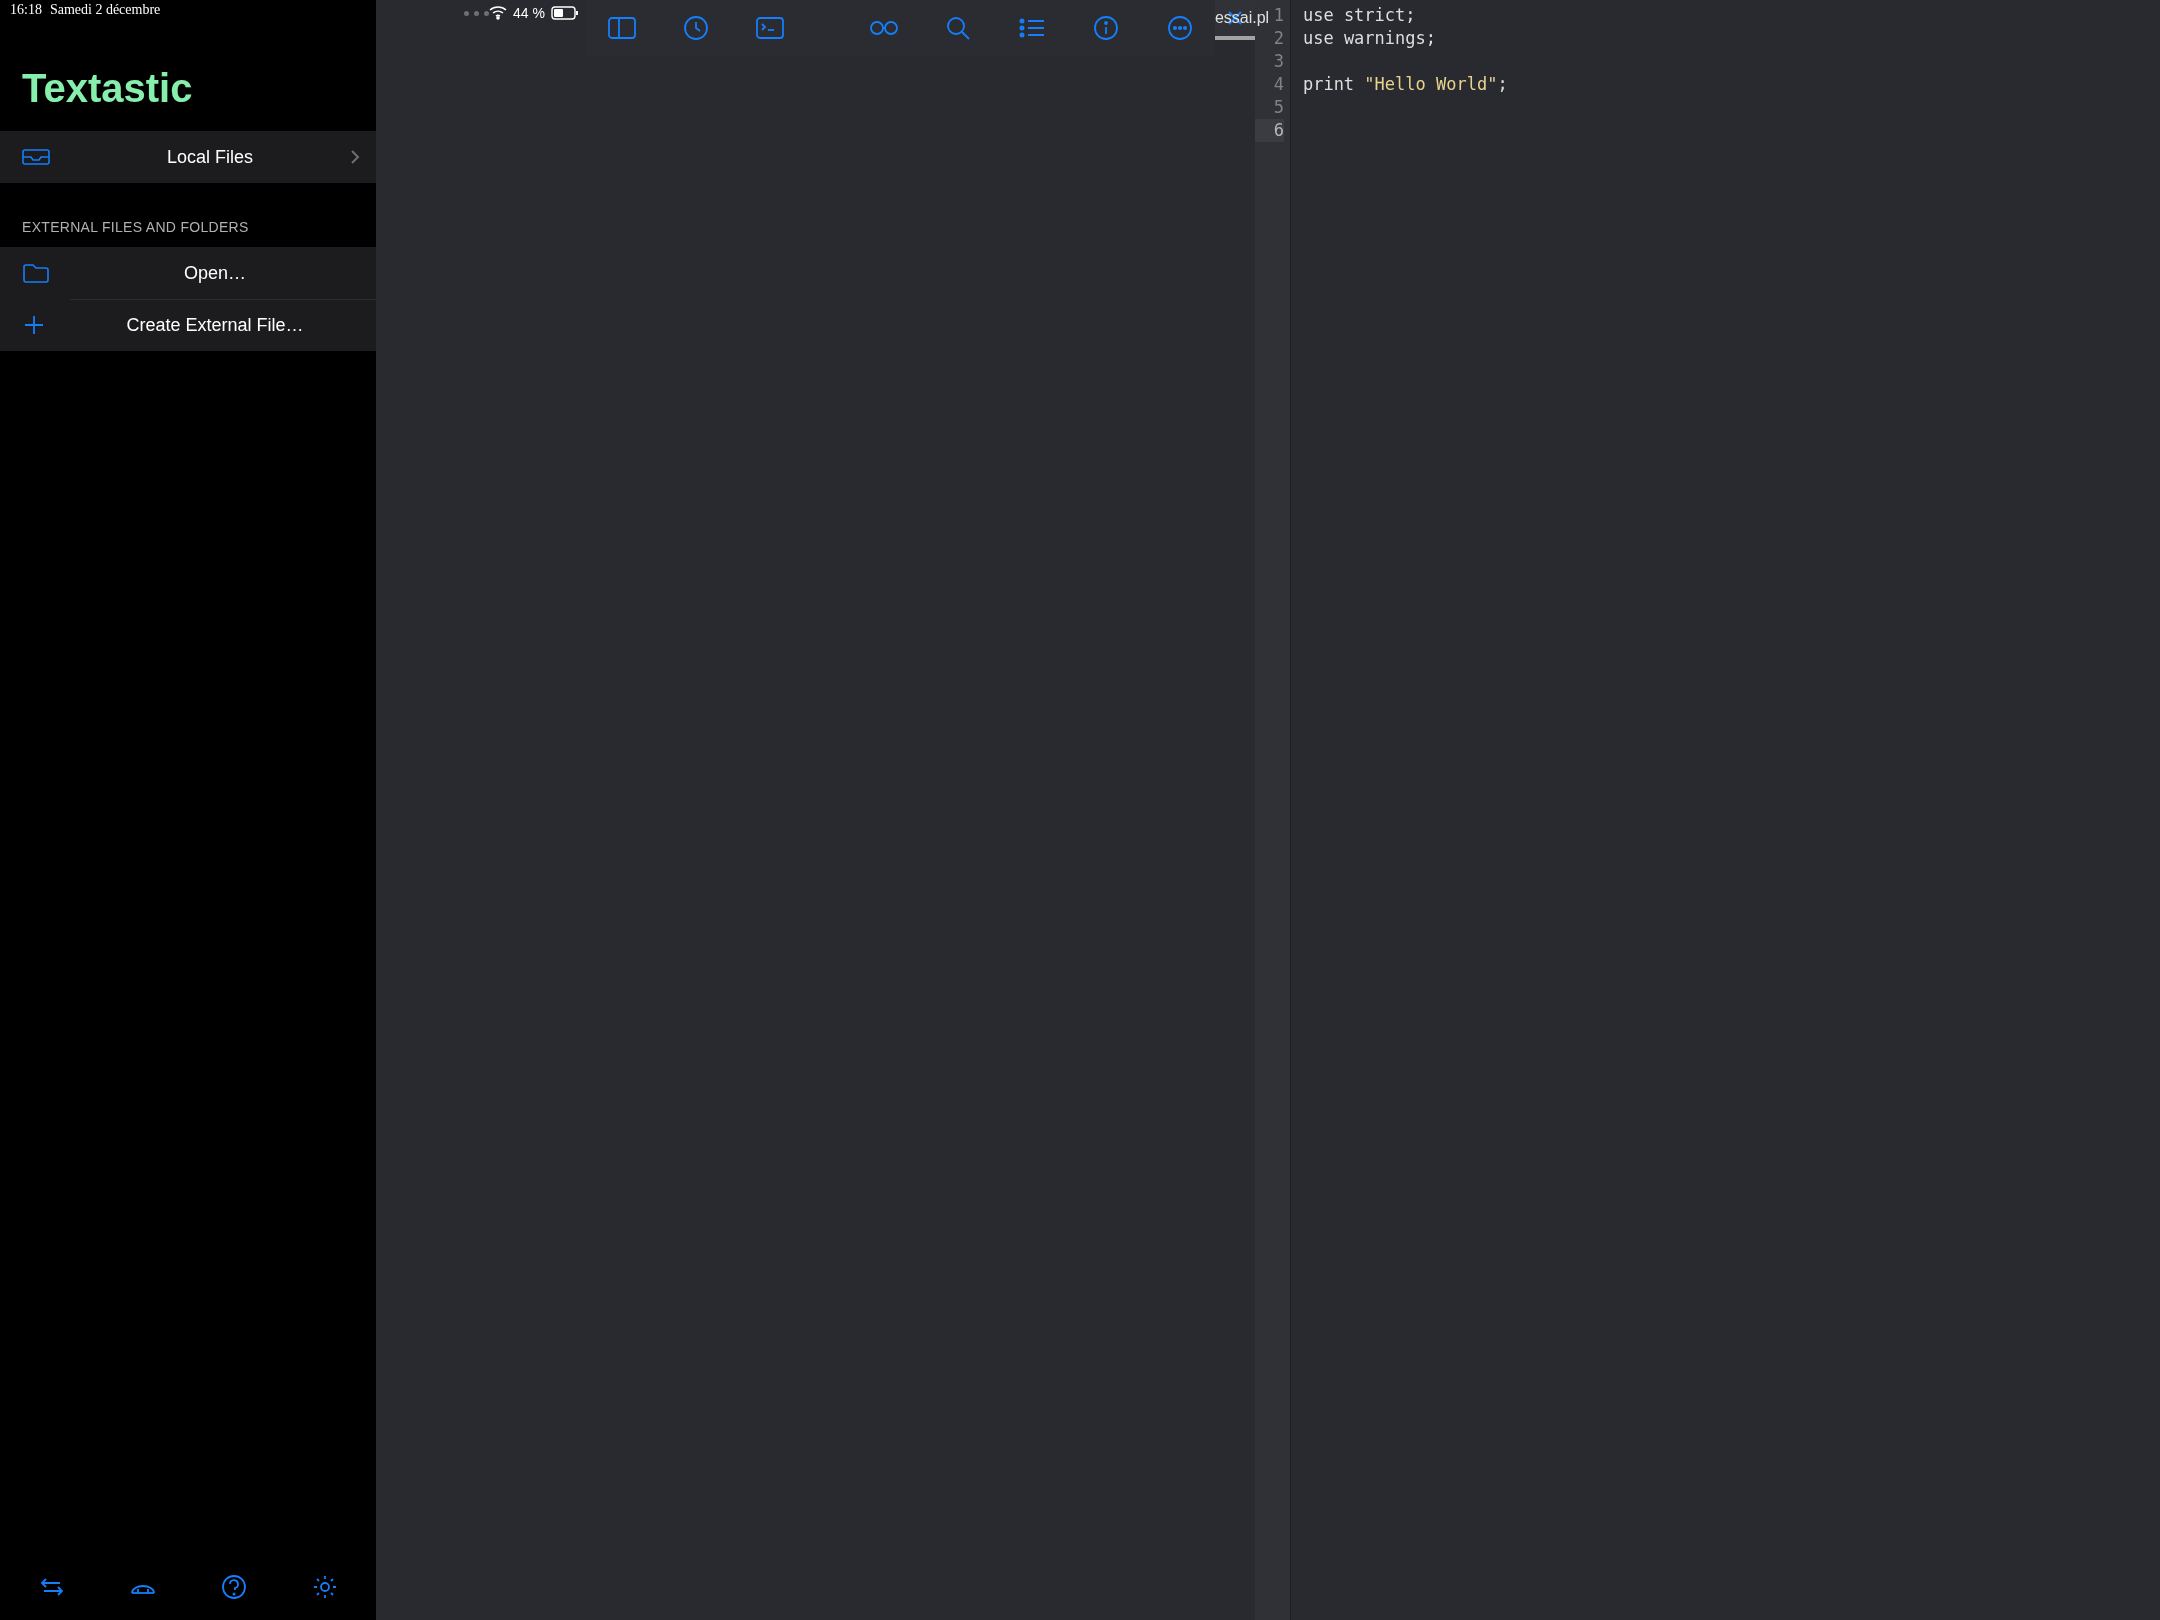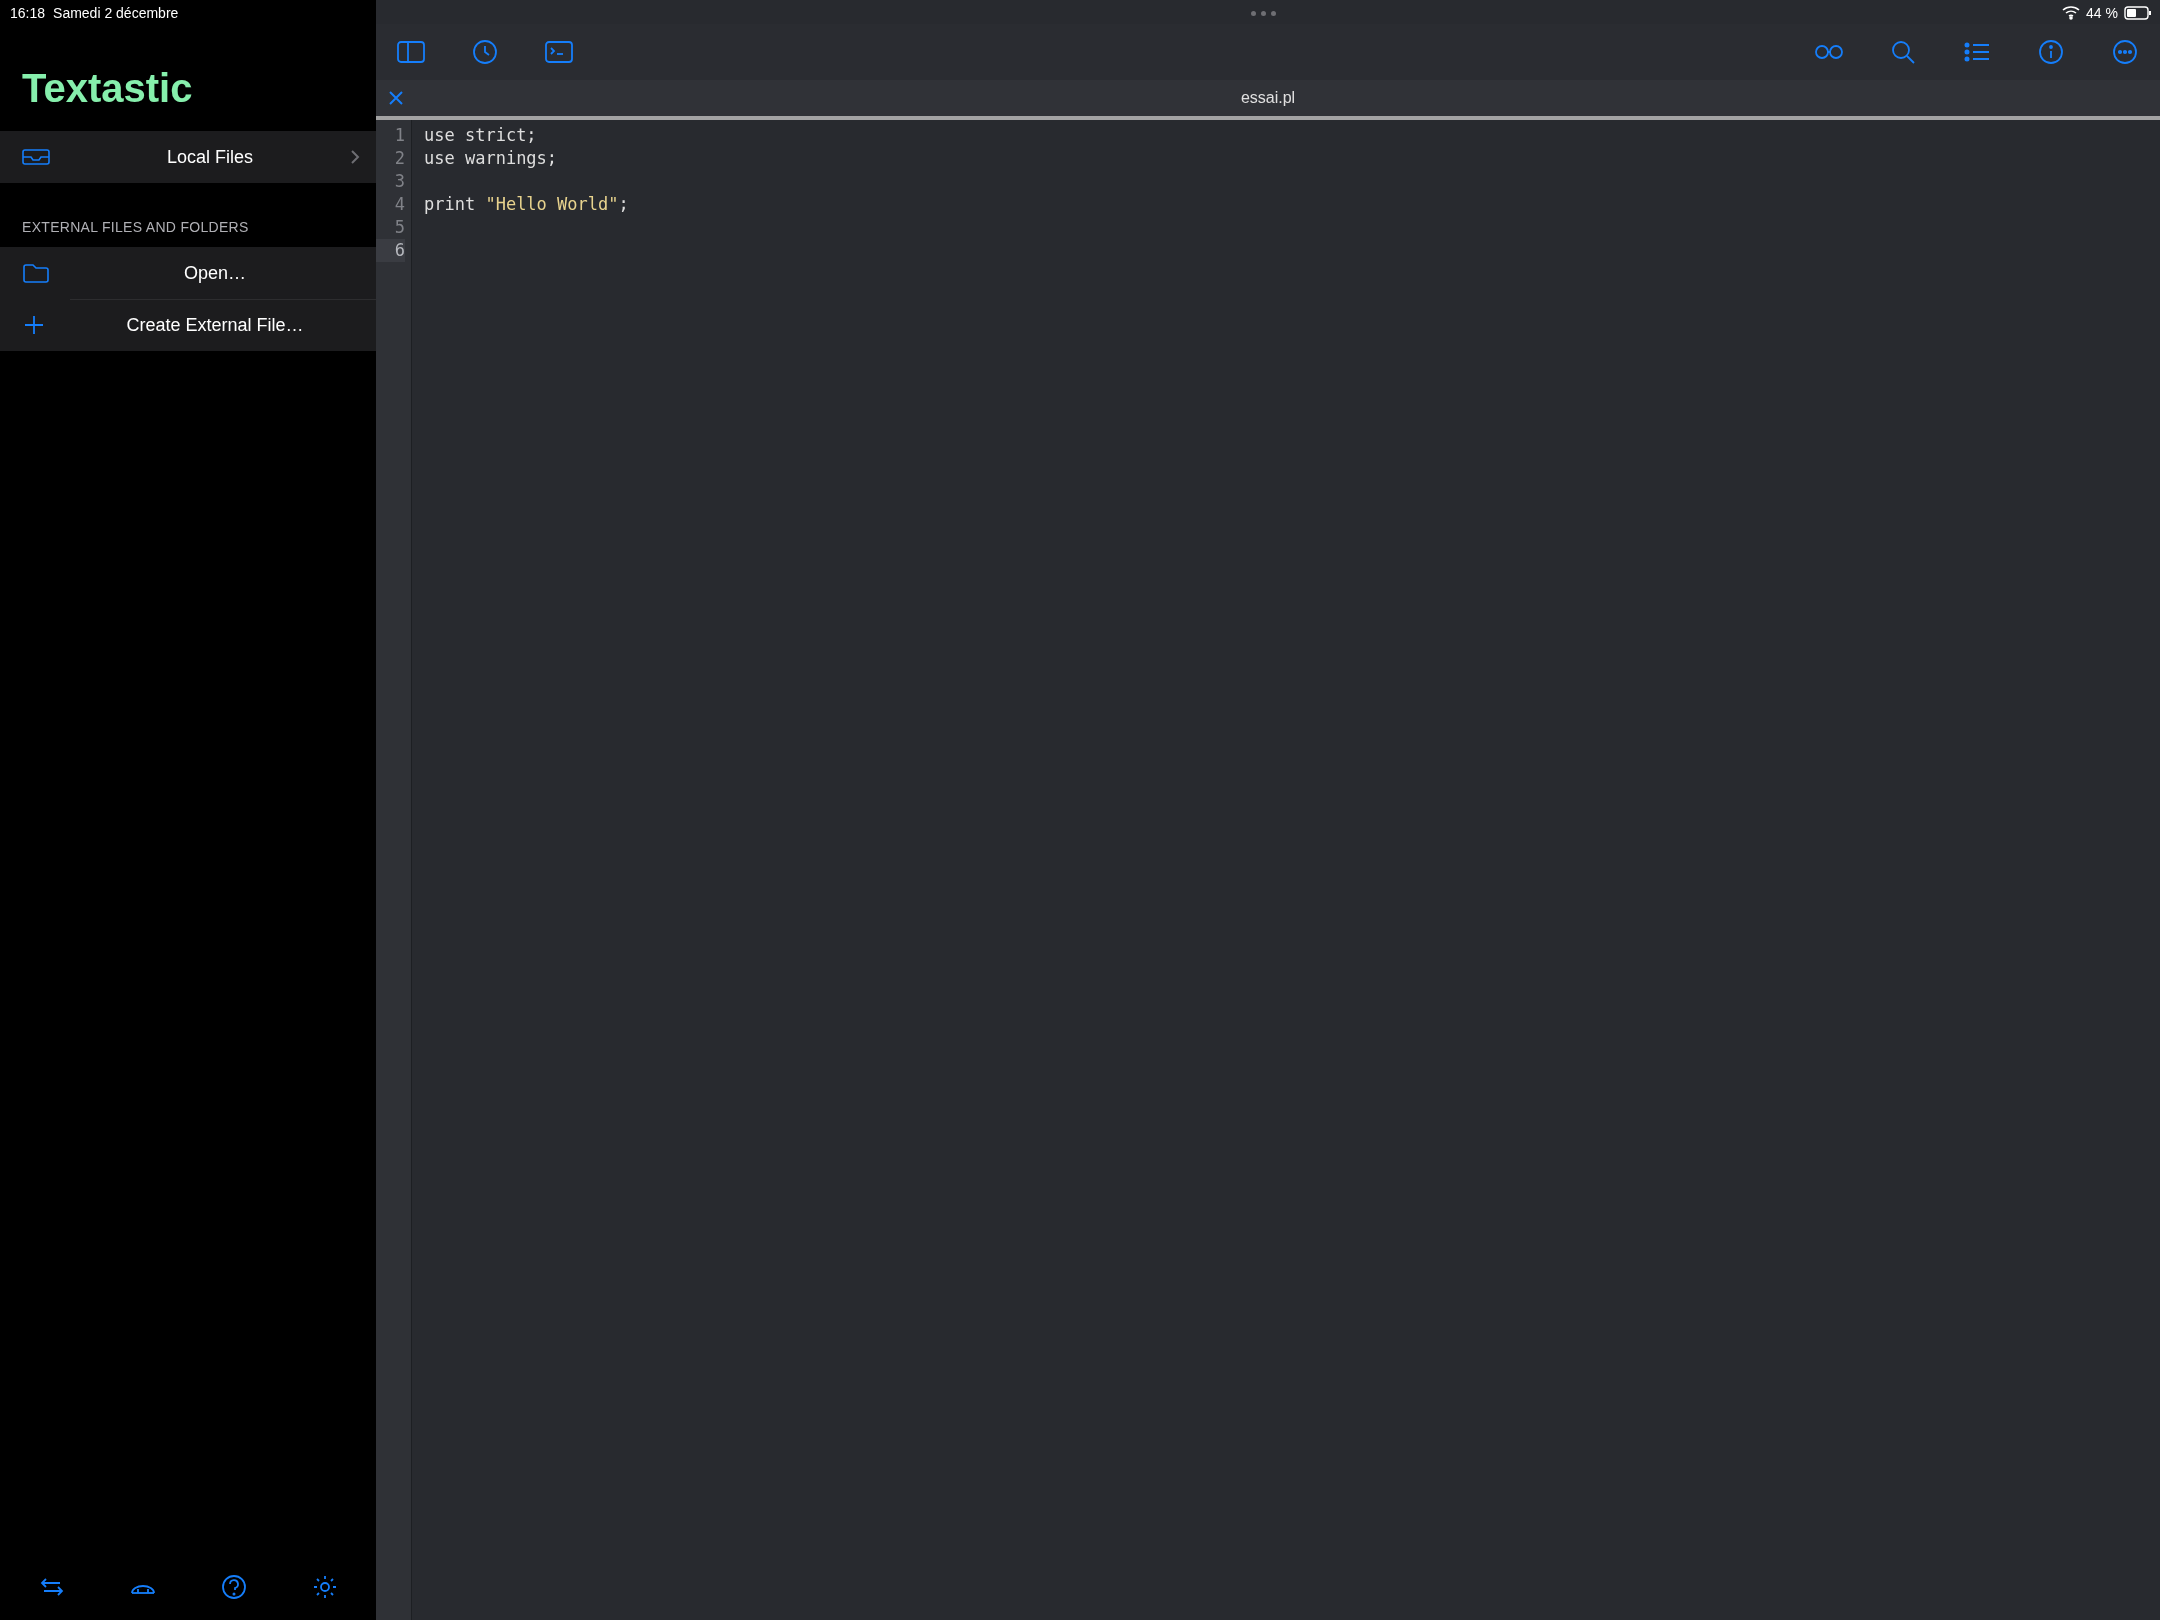--- a/index.html
+++ b/index.html
@@ -14,40 +14,40 @@
     --gutter-bg: #2f3136;
     --text: #ffffff;
     --muted: #8e8e93;
     --code-white: #dedede;
     --code-yellow: #e8d38e;
   }
   .app { display: flex; width: 100%; height: 100%; }
 
   
   .sidebar { width: 376px; background: var(--sidebar-bg); display: flex; flex-direction: column; }
-  .statusbar { display: flex; align-items: center; height: 24px; padding: 2px 10px 0 10px; color: #fff; font-size: 14px; font-weight: 500; }
+  .statusbar { display: flex; align-items: flex-start; height: 24px; padding: 2px 10px 0 10px; color: #fff; font-size: 14px; font-weight: 500; font-family: Liberation Serif, serif; }
   .statusbar .sb-left { display: flex; gap: 8px; }
   .app-title { padding: 42px 22px 20px 22px; color: #86efac; font-size: 40px; font-weight: 700; }
 
   .list-section { background: var(--sidebar-item); text-align: center; }
   .list-row { display: flex; align-items: center; height: 52px; padding: 0 16px 0 22px; color: #fff; font-size: 18px; position: relative; }
   .list-row + .list-row::before { content:""; position:absolute; top:0; left:70px; right:0; height:1px; background: rgba(255,255,255,0.08); }
   .row-icon { width: 34px; display: flex; align-items: center; color: var(--accent); margin-right: 14px; }
   .row-label { flex: 1; }
   .chevron { color: #6e6e73; }
 
   .section-header { padding: 36px 22px 12px 22px; color: #b0b0b5; font-size: 14px; letter-spacing: 0.3px; border-radius: 9px; }
 
   .spacer { flex: 1; }
 
   .bottom-bar { display: flex; justify-content: space-around; align-items: center; height: 60px; padding: 0 6px 6px 6px; }
   .bottom-bar .bicon { color: var(--accent); display:flex; align-items:center; justify-content:center; width:44px; height:44px; }
 
   
-  .editor-pane { flex: 1; display: flex; flex-direction: column; background: var(--editor-bg); min-width:0; }
+  .editor-pane { flex: 1; display: flex; flex-direction: row; background: var(--editor-bg); min-width:0; }
   .statusbar-right { height: 24px; display:flex; align-items:center; justify-content:space-between; padding: 2px 8px 0 8px; color:#fff; font-size:14px; }
   .dots { display:flex; gap:5px; margin: 0 auto; }
   .dots span { width:5px; height:5px; border-radius:50%; background:#6e6e73; }
   .sb-right { display:flex; align-items:center; gap:6px; font-weight:500; }
 
   .toolbar { height: 56px; display: flex; align-items: center; padding: 0 18px; gap: 40px; background: var(--toolbar-bg); }
   .toolbar .tool { color: var(--accent); display:flex; align-items:center; justify-content:center; width:34px; height:34px; }
   .toolbar .tspacer { flex:1; }
 
   .tabbar { height: 40px; background: var(--tab-bg); display:flex; align-items:center; position:relative; border-bottom: 4px solid #a3a3a3; }

